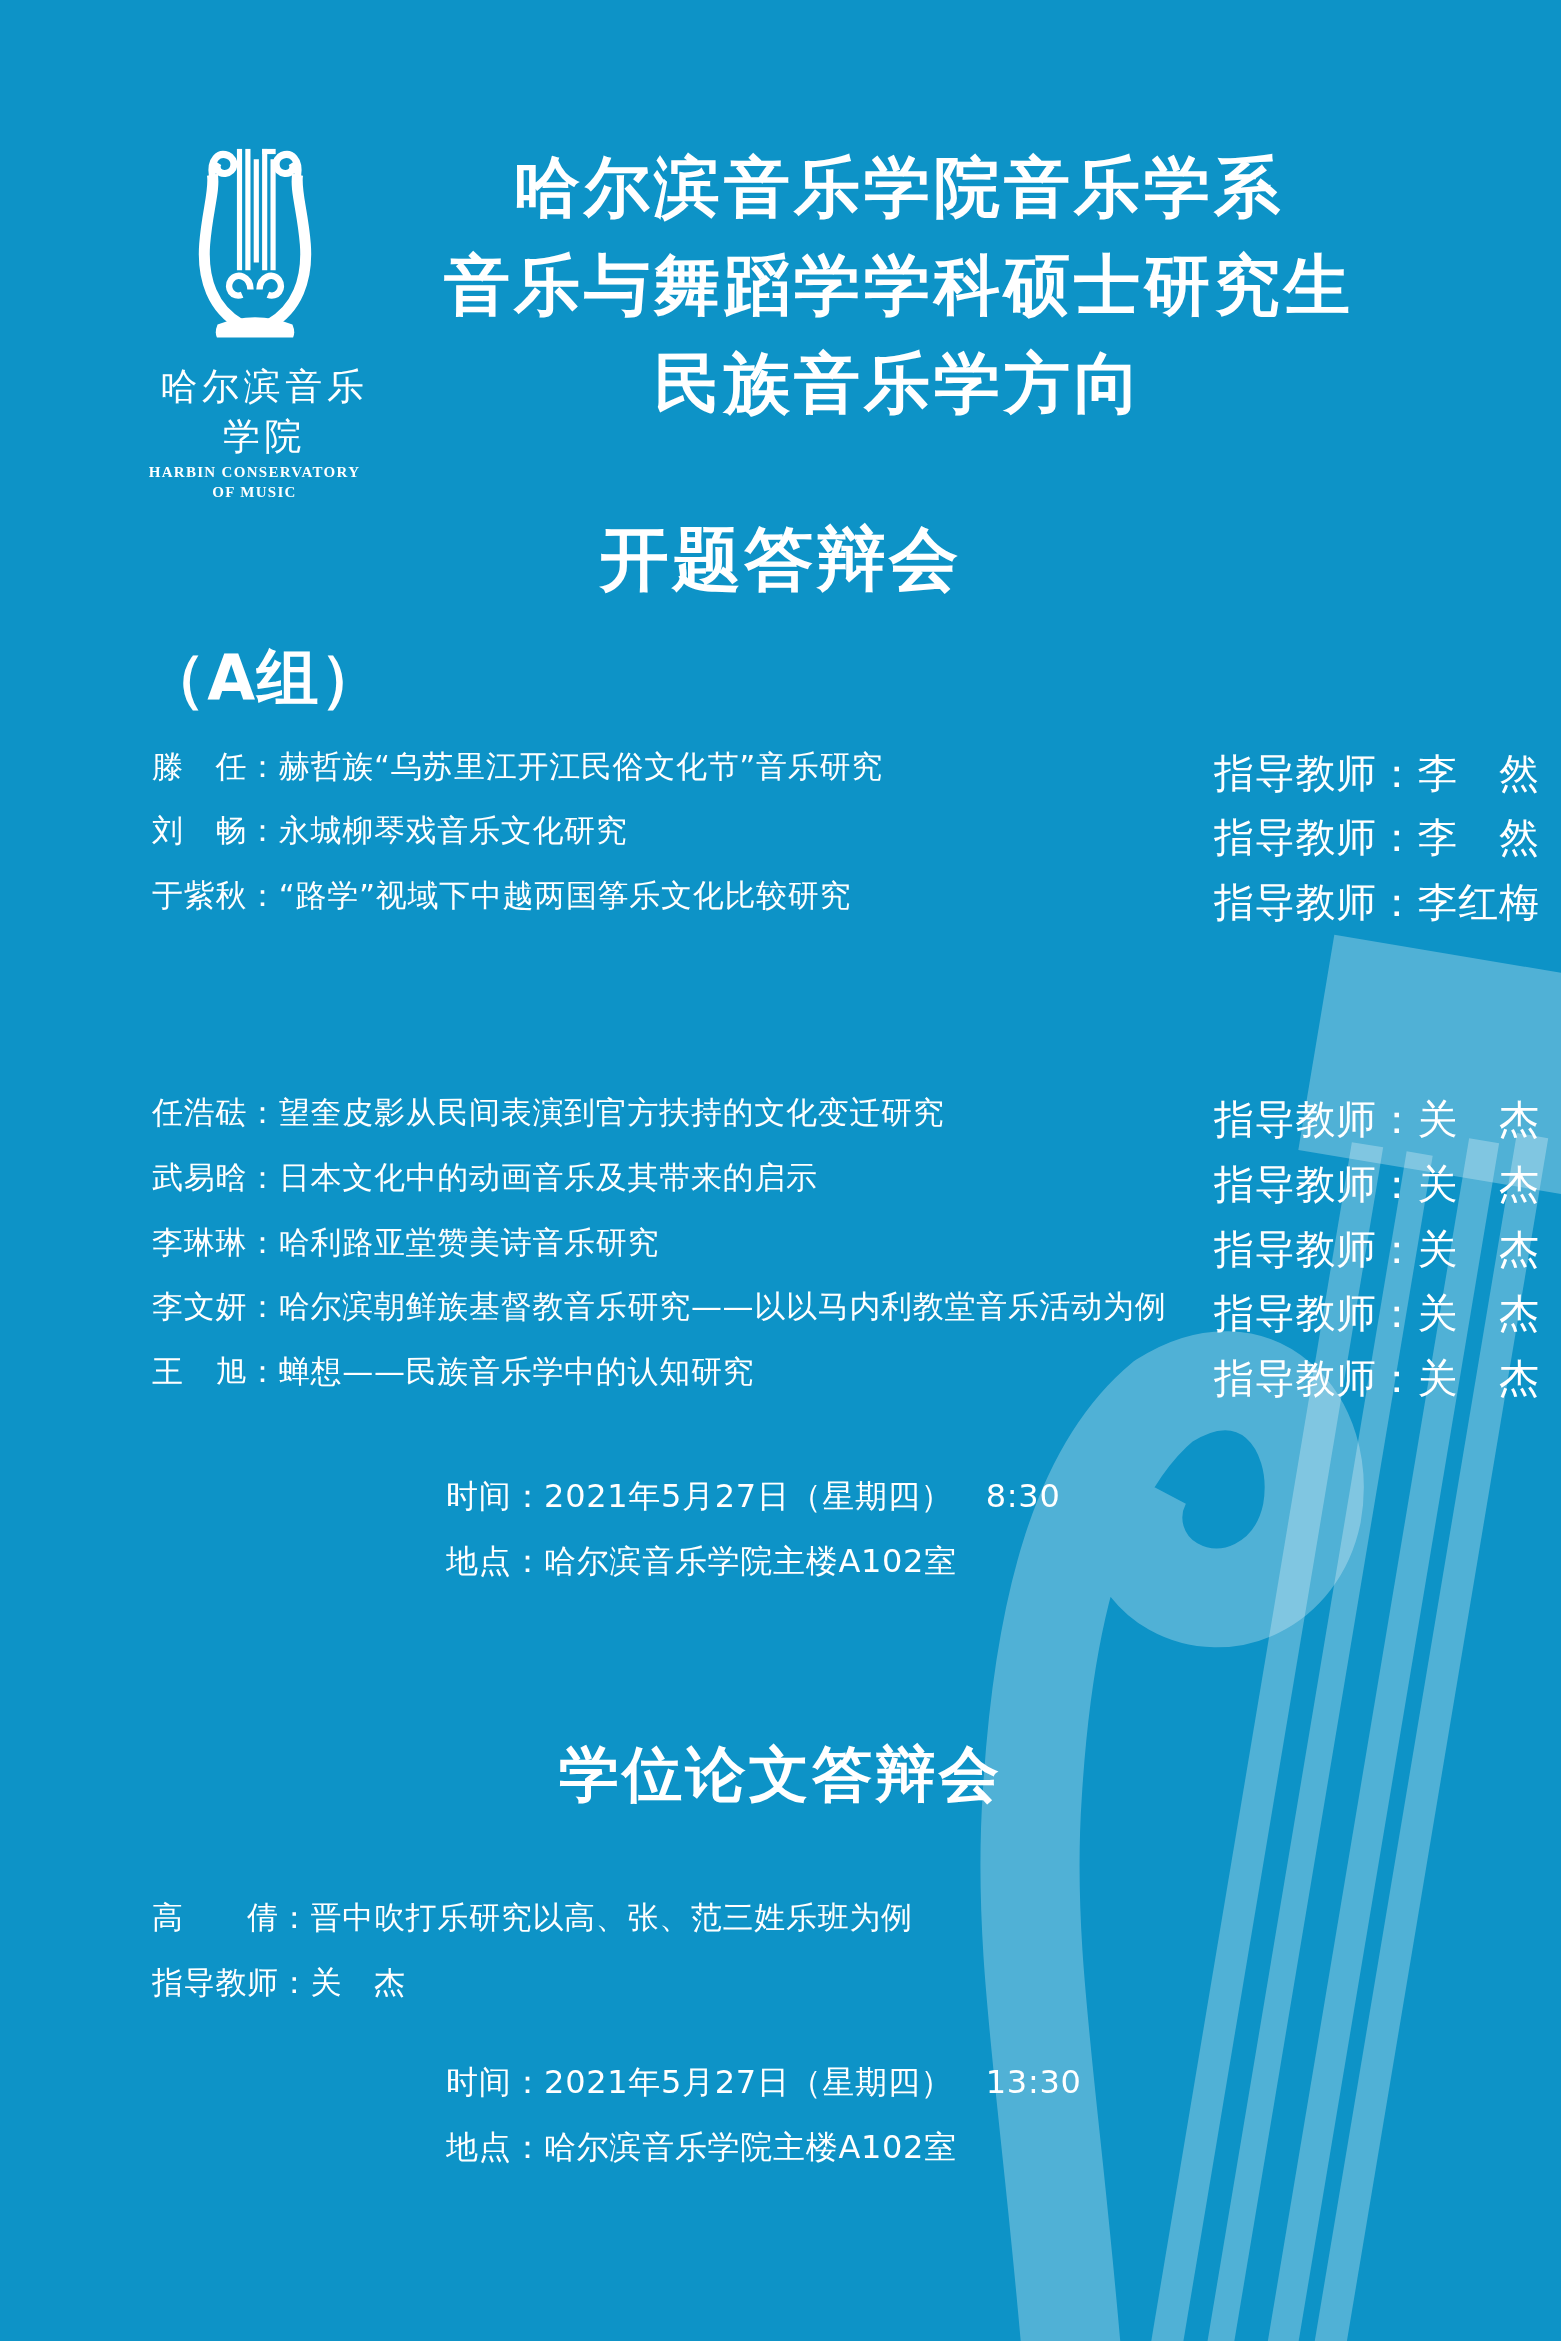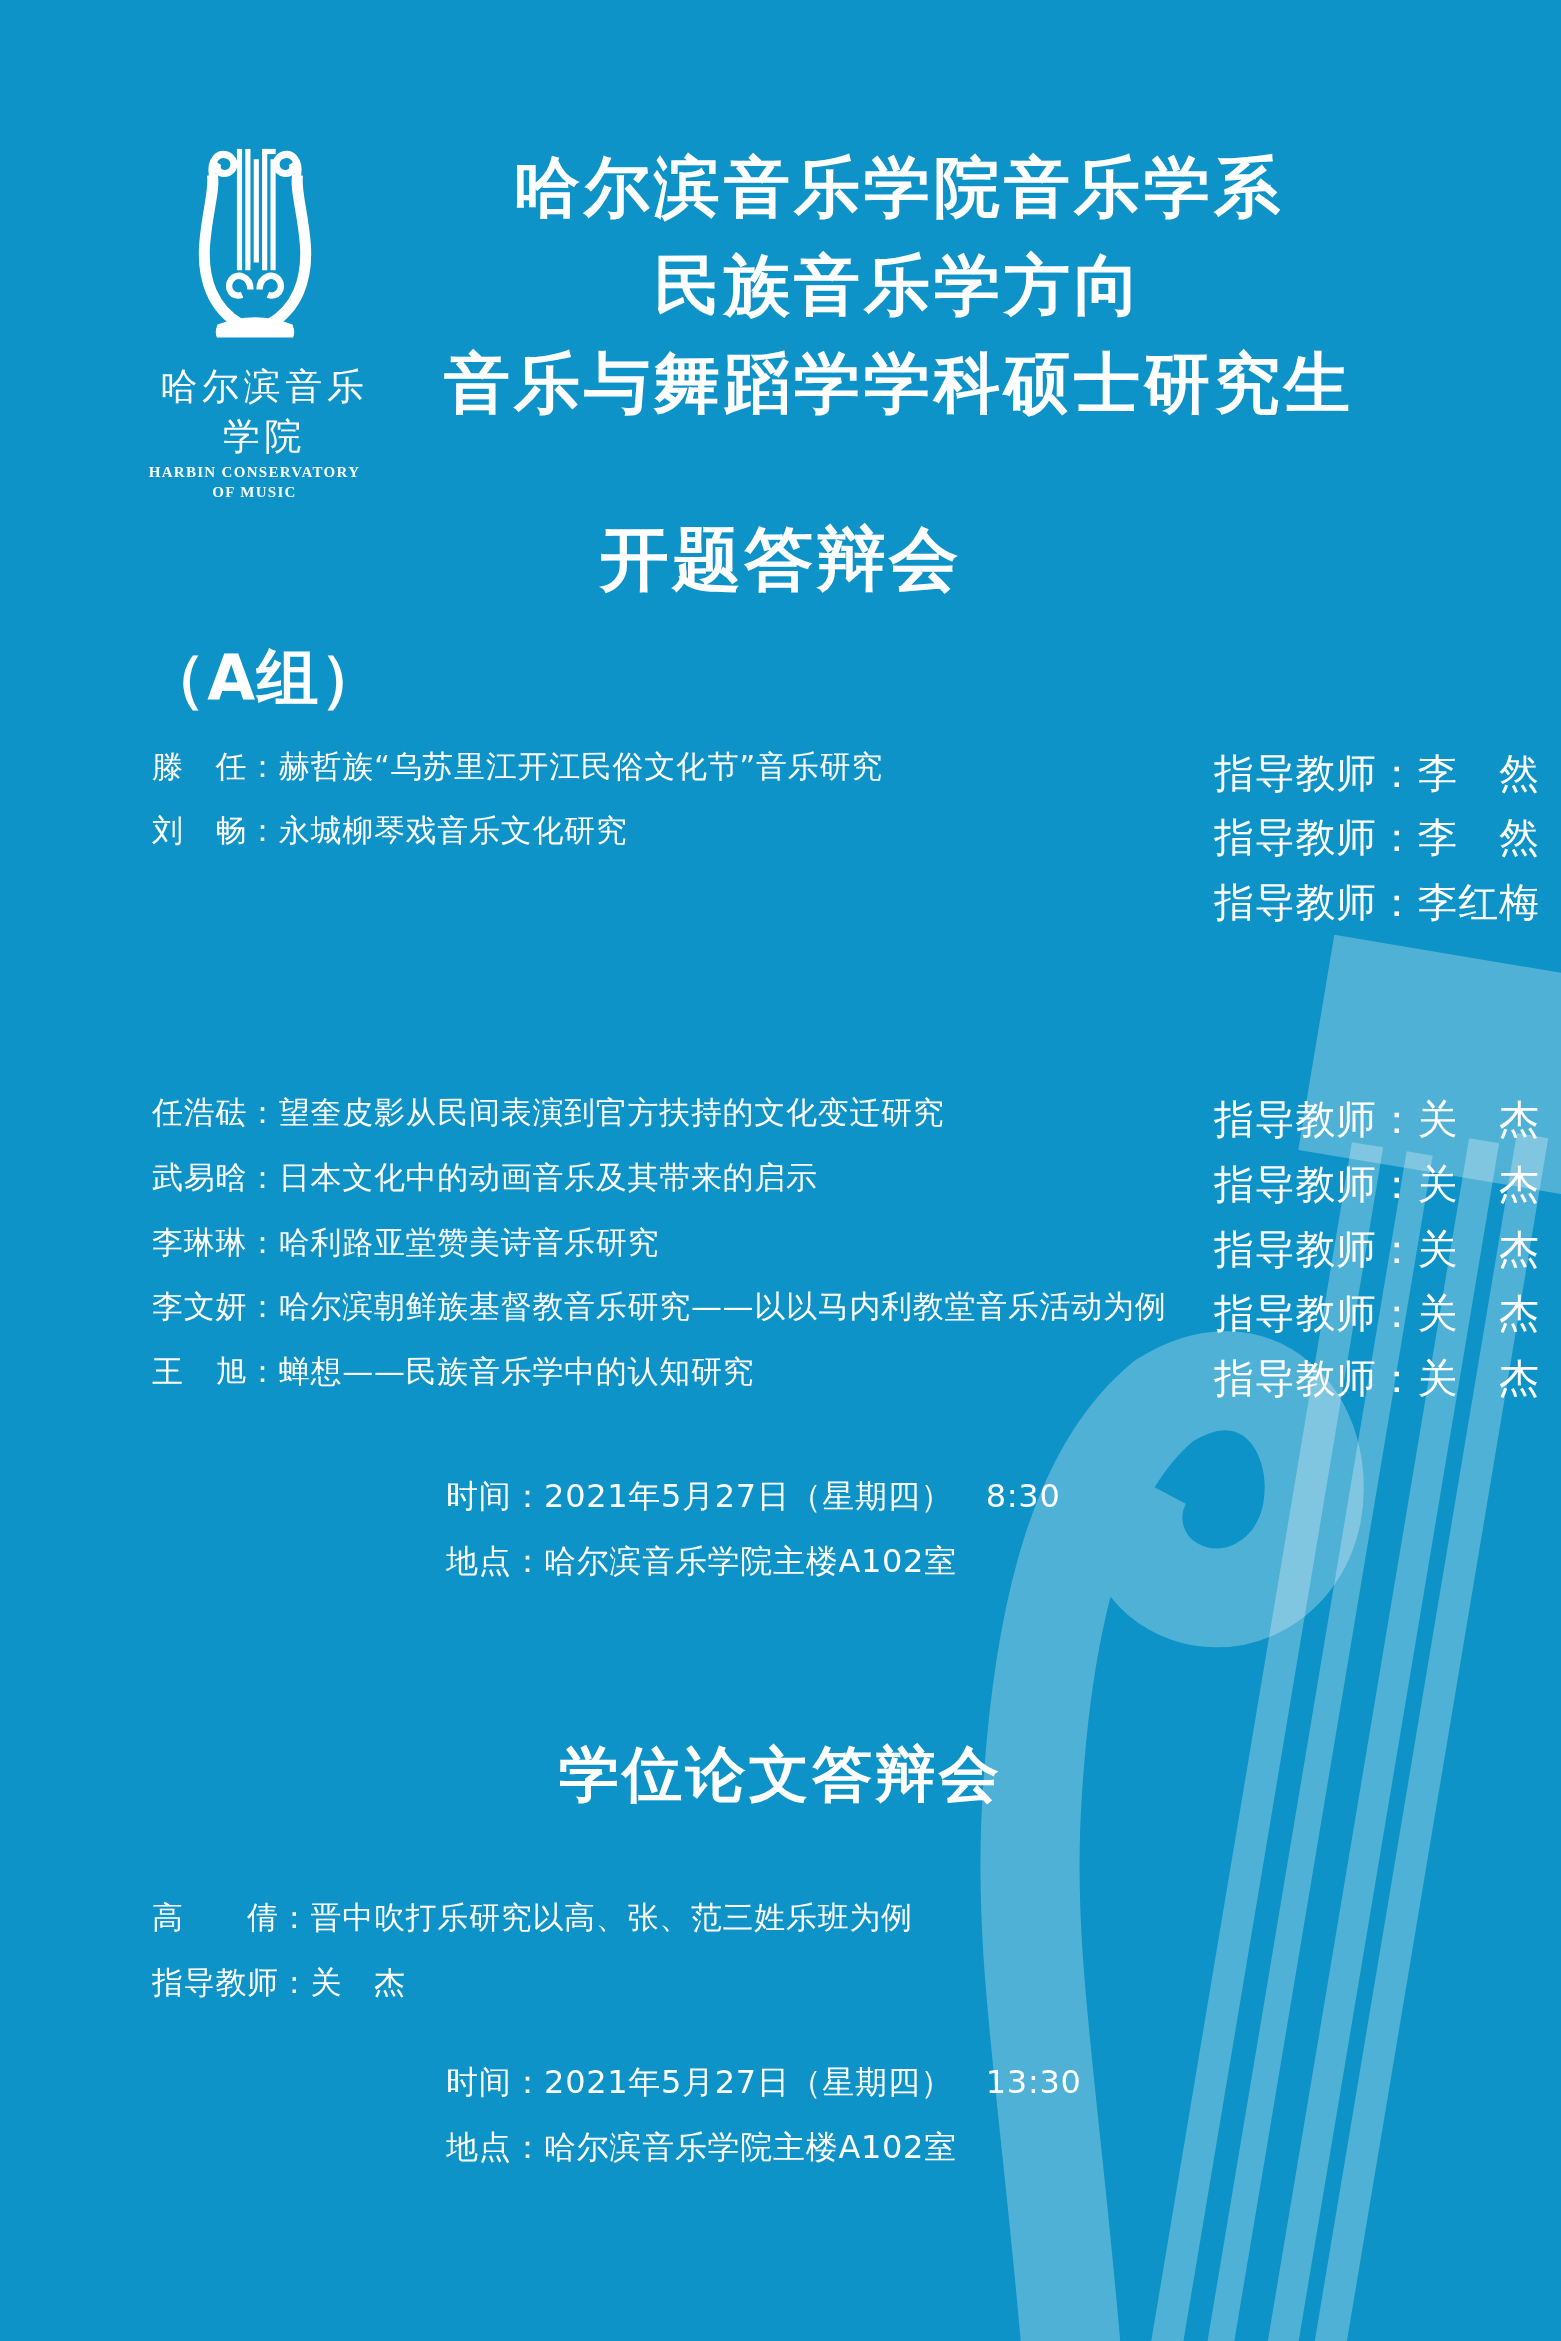--- a/index.html
+++ b/index.html
@@ -75,32 +75,33 @@
         <path d="M 62 292 Q 120 270 178 292 Q 183 304 179 312 L 61 312 Q 57 304 62 292 Z"></path>
       </g>
     </svg>
     <div class="logo-cn">哈尔滨音乐学院</div>
     <div class="logo-en">HARBIN CONSERVATORY</div>
     <div class="logo-en">OF MUSIC</div>
   </div>
 
   <div class="abs title">
     <div>哈尔滨音乐学院音乐学系</div>
+    <div>音乐与舞蹈学学科硕士研究生</div>
     <div>民族音乐学方向</div>
-    <div>音乐与舞蹈学学科硕士研究生</div>
   </div>
 
   <div class="abs h1">开题答辩会</div>
 
   <div class="abs group-label ga">（A组）</div>
 
   <div class="abs row" style="top:746px">滕　任：赫哲族“乌苏里江开江民俗文化节”音乐研究</div>
   <div class="abs advisor" style="top:746px">指导教师：李　然</div>
   <div class="abs row" style="top:810px">刘　畅：永城柳琴戏音乐文化研究</div>
   <div class="abs advisor" style="top:810px">指导教师：李　然</div>
+  <div class="abs row" style="top:875px">于紫秋：“路学”视域下中越两国筝乐文化比较研究</div>
   <div class="abs advisor" style="top:875px">指导教师：李红梅</div>
 
 
   <div class="abs row" style="top:1092px">任浩砝：望奎皮影从民间表演到官方扶持的文化变迁研究</div>
   <div class="abs advisor" style="top:1092px">指导教师：关　杰</div>
   <div class="abs row" style="top:1157px">武易晗：日本文化中的动画音乐及其带来的启示</div>
   <div class="abs advisor" style="top:1157px">指导教师：关　杰</div>
   <div class="abs row" style="top:1222px">李琳琳：哈利路亚堂赞美诗音乐研究</div>
   <div class="abs advisor" style="top:1222px">指导教师：关　杰</div>
   <div class="abs row" style="top:1286px">李文妍：哈尔滨朝鲜族基督教音乐研究——以以马内利教堂音乐活动为例</div>

